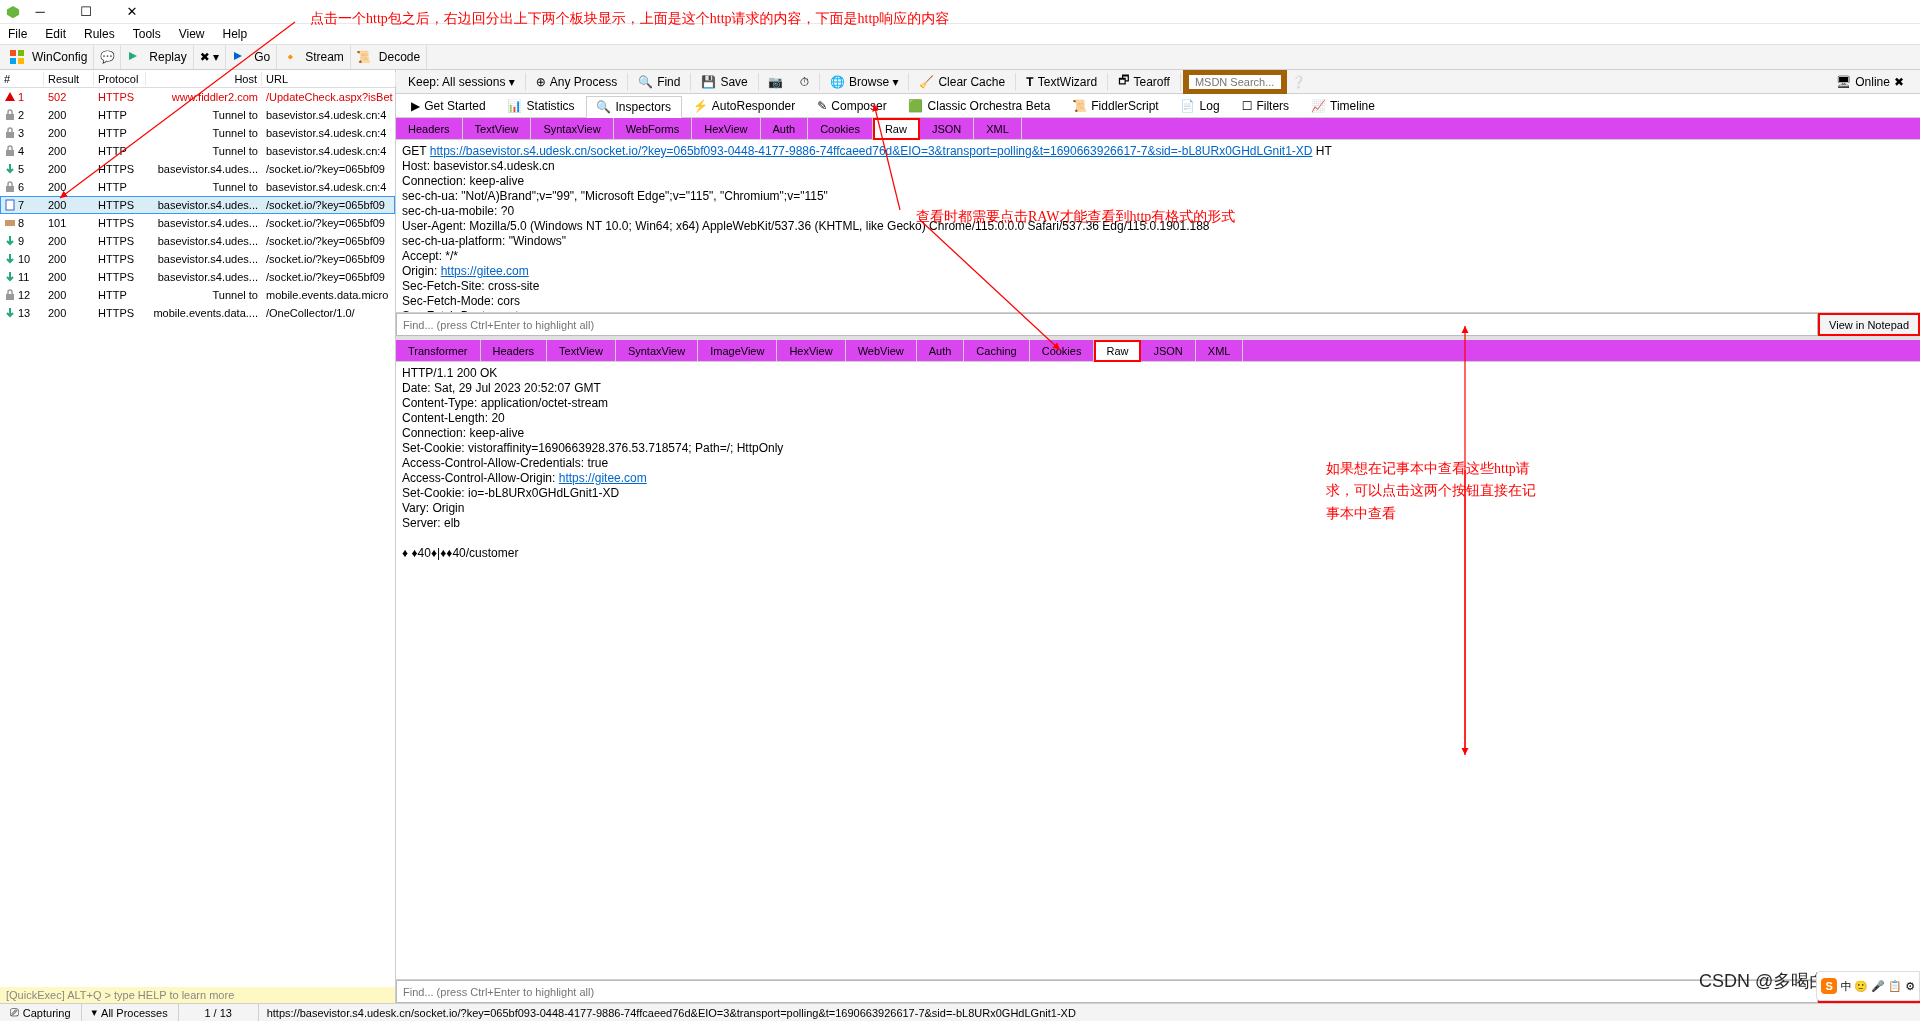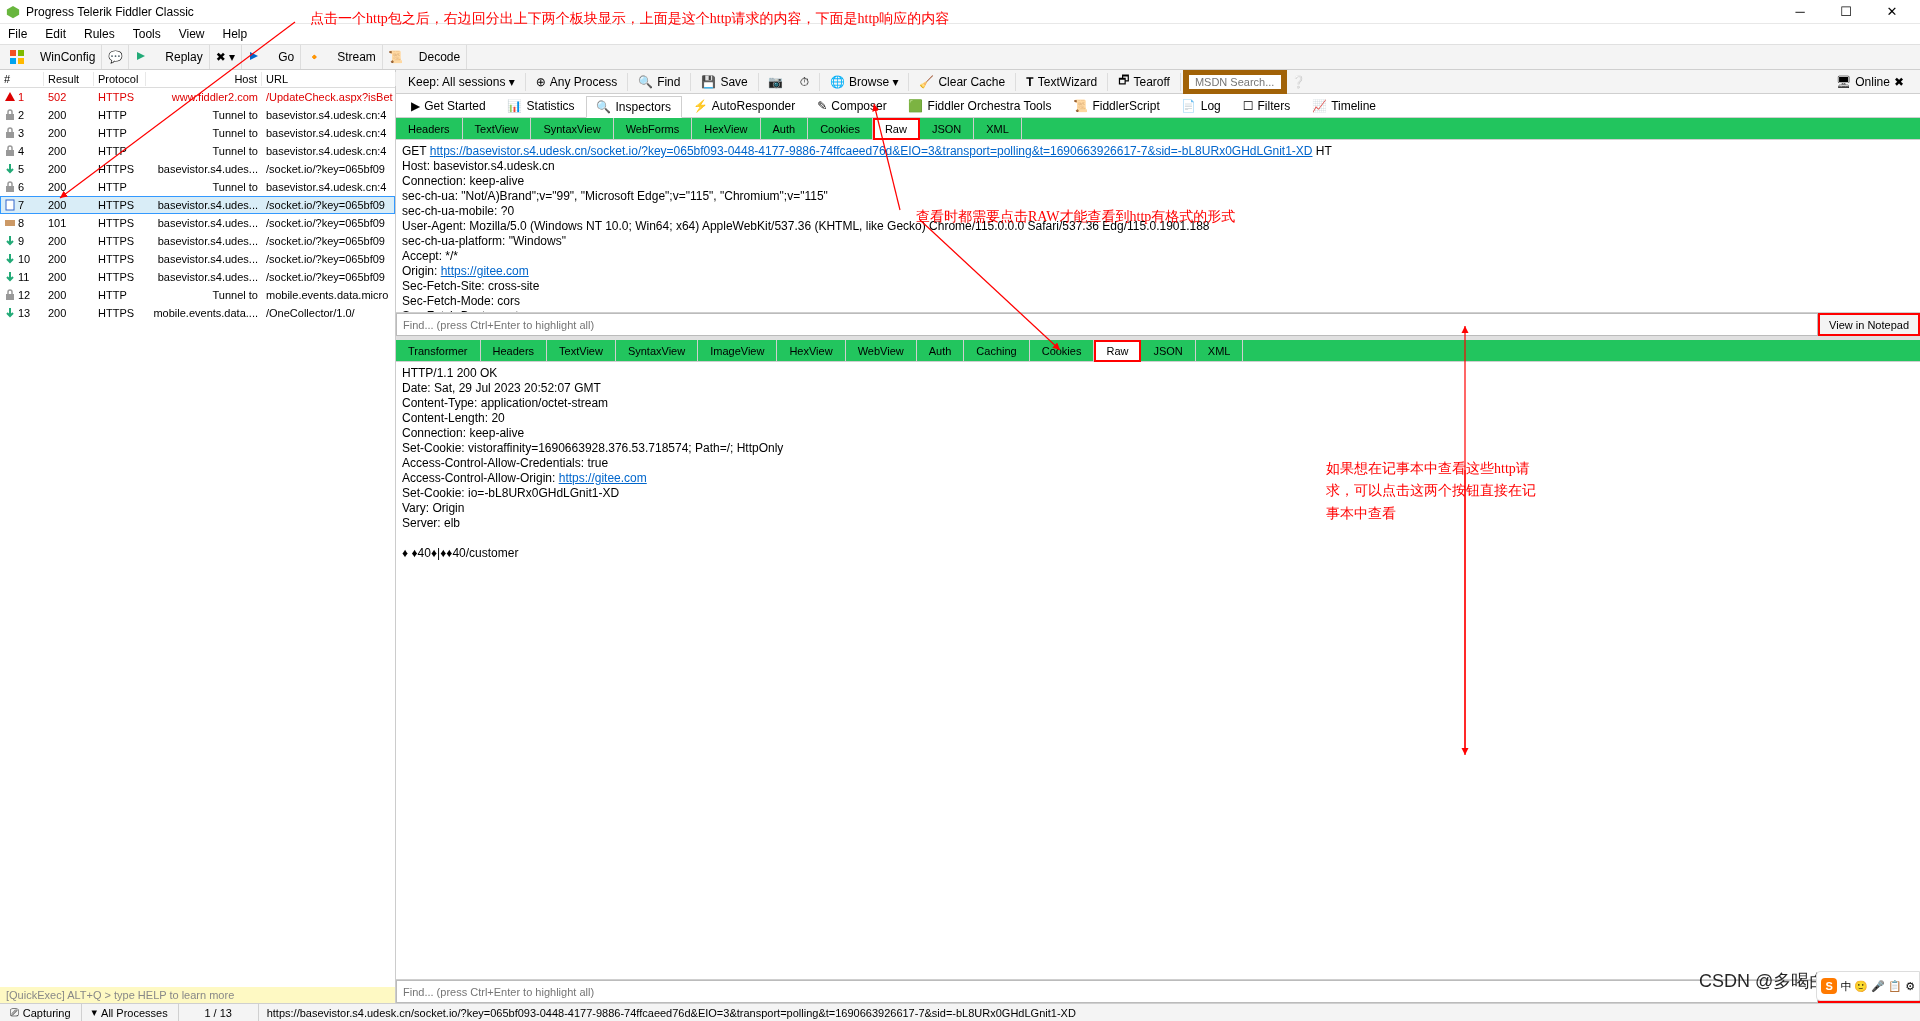--- a/index.html
+++ b/index.html
@@ -4,41 +4,41 @@
 <style>
   * { box-sizing: border-box; margin: 0; padding: 0; font-family: "Microsoft YaHei", "Segoe UI", Tahoma, sans-serif; }
   body { font-size: 11px; background: #fff; color: #000; width: 1920px; height: 1021px; overflow: hidden; position: relative; }
   .title-bar { height: 24px; display: flex; align-items: center; padding: 0 6px; background: #fff; border-bottom: 1px solid #e8e8e8; }
   .title-bar .logo { width: 14px; height: 14px; margin-right: 6px; display:inline-block;}
   .title-text { font-size: 12px; flex: 1;}
   .win-controls { display: flex; gap: 18px; padding-right: 8px; font-size: 13px; }
   .win-controls span { cursor: default; width:28px;text-align:center;}
   .menu-bar { height: 20px; display: flex; align-items: center; gap: 18px; padding: 0 8px; font-size: 12px; }
   .toolbar { height: 26px; display: flex; align-items: center; padding: 0 4px; background: #f4f4f4; border-top:1px solid #e0e0e0; border-bottom: 1px solid #cfcfcf; font-size: 12px; gap: 0; }
-  .tb-item { display: flex; align-items: center; padding: 2px 6px; gap: 16px; white-space: nowrap; border-right: 1px solid #ddd; height: 100%; }
+  .tb-item { display: flex; align-items: center; padding: 2px 6px; gap: 8px; white-space: nowrap; border-right: 1px solid #ddd; height: 100%; }
   .tb-icon { width: 14px; height: 14px; display:inline-block;}
   .splitter-zone { display: flex; height: calc(100% - 24px - 20px - 26px - 18px); }
   .session-list { width: 396px; border-right: 1px solid #ccc; display: flex; flex-direction: column; background:#fff;}
   .slist-header, .slist-row { display: grid; grid-template-columns: 44px 50px 52px 116px 134px; align-items: center; font-size: 11px; height: 18px;}
   .slist-header { background: #fff; border-bottom: 1px solid #dcdcdc; font-weight: normal; }
   .slist-header > div { padding: 1px 4px; border-right: 1px solid #e8e8e8; overflow:hidden;}
   .slist-row > div { padding: 0 4px; overflow: hidden; white-space: nowrap; text-overflow: clip; }
   .slist-row .col-host { text-align: right;}
   .slist-row.selected { background: #d9edf7; outline: 1px solid #3399ff; outline-offset: -1px;}
   .row-icon { width: 12px; height: 12px; display:inline-block; margin-right: 2px; vertical-align: -2px;}
   .red-text { color: #dd0000; }
   .quickexec { height: 16px; background: #fef9c3; color: #888; font-size: 11px; padding: 0 6px; line-height:16px;}
   .details { flex: 1; display: flex; flex-direction: column; overflow: hidden;}
   .dtoolbar { height: 24px; background: #f4f4f4; display: flex; align-items: center; border-bottom: 1px solid #cfcfcf; padding: 0 4px; font-size: 12px; gap:0;}
   .dtb-item { display:flex; align-items:center; gap:4px; padding: 2px 8px; white-space: nowrap;}
   .dtb-sep { width:1px; height:18px; background:#ddd; margin:0 2px;}
   .detail-tabs { height: 24px; display: flex; align-items: flex-end; background: #fff; padding-left:4px; border-bottom: 1px solid #cfcfcf;}
   .dtab { padding: 3px 10px; font-size: 12px; display:flex; align-items:center; gap:4px; border:1px solid transparent; height:22px; cursor:default;}
   .dtab.active { border: 1px solid #cfcfcf; border-bottom: 1px solid #fff; background: #fff; margin-bottom: -1px;}
-  .sub-tabs { height: 22px; display: flex; background: #22c55e; border-bottom: 1px solid #cfcfcf;}
+  .sub-tabs { height: 22px; display: flex; background: #d946ef; border-bottom: 1px solid #cfcfcf;}
   .stab { padding: 3px 12px; font-size: 11px; border-right: 1px solid #cfcfcf; cursor:default; display:flex; align-items:center;}
   .stab.active { background: #fff; border-top: 1px solid #cfcfcf; border-bottom: 1px solid #fff; margin-bottom: -1px;}
   .stab.red-box { outline: 2px solid #f00; outline-offset: -2px; }
   .raw-pane { flex:1; font-family: Consolas, "Courier New", monospace; font-size: 12px; padding: 4px 6px; white-space: pre; overflow: auto; background:#fff;}
   .raw-pane a { color: #0066cc; text-decoration: underline;}
   .find-bar { height: 24px; display: flex; border-top: 1px solid #cfcfcf; background:#fff;}
   .find-input { flex:1; border:1px solid #bbb; padding: 2px 6px; font-size:11px; color:#888;}
   .notepad-btn { border:1px solid #bbb; padding: 2px 10px; font-size:11px; background:#f4f4f4; cursor:default;}
   .notepad-btn.red-box { outline: 2px solid #f00; outline-offset: -2px;}
   .req-pane { display:flex; flex-direction:column; height: 218px; }
@@ -55,21 +55,20 @@
 </style>
 </head>
 <body>
 
 <div class="title-bar">
   <span class="logo">
     <svg viewBox="0 0 16 16" width="14" height="14">
         <polygon points="8,1 15,5 15,11 8,15 1,11 1,5" fill="#68b63e"></polygon>
       </svg>
   </span>
-  <span class="title-text">Progress Telerik Fiddler Classic</span>
   <div class="win-controls">
     <span>─</span>
     <span>☐</span>
     <span>✕</span>
   </div>
 </div>
 
 <div class="menu-bar">
   <span>File</span>
   <span>Edit</span>
@@ -330,21 +329,21 @@
         <div class="dtab">
           <span>⚡</span>
           <span>AutoResponder</span>
         </div>
         <div class="dtab">
           <span>✎</span>
           <span>Composer</span>
         </div>
         <div class="dtab">
           <span>🟩</span>
-          <span>Fiddler Orchestra Tools</span>
+          <span>Classic Orchestra Beta</span>
         </div>
         <div class="dtab">
           <span>📜</span>
           <span>FiddlerScript</span>
         </div>
         <div class="dtab">
           <span>📄</span>
           <span>Log</span>
         </div>
         <div class="dtab">

